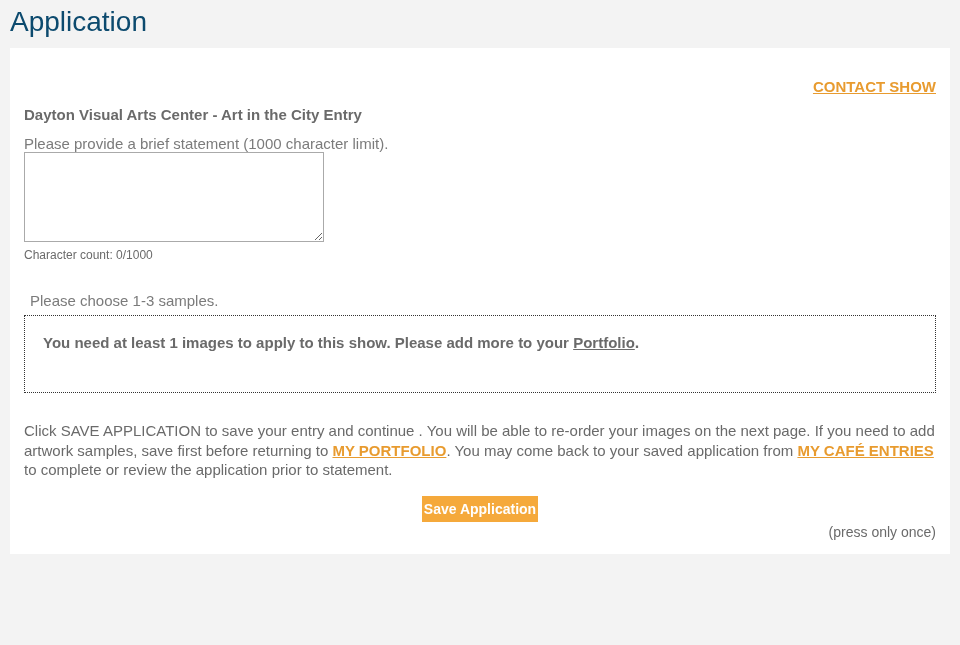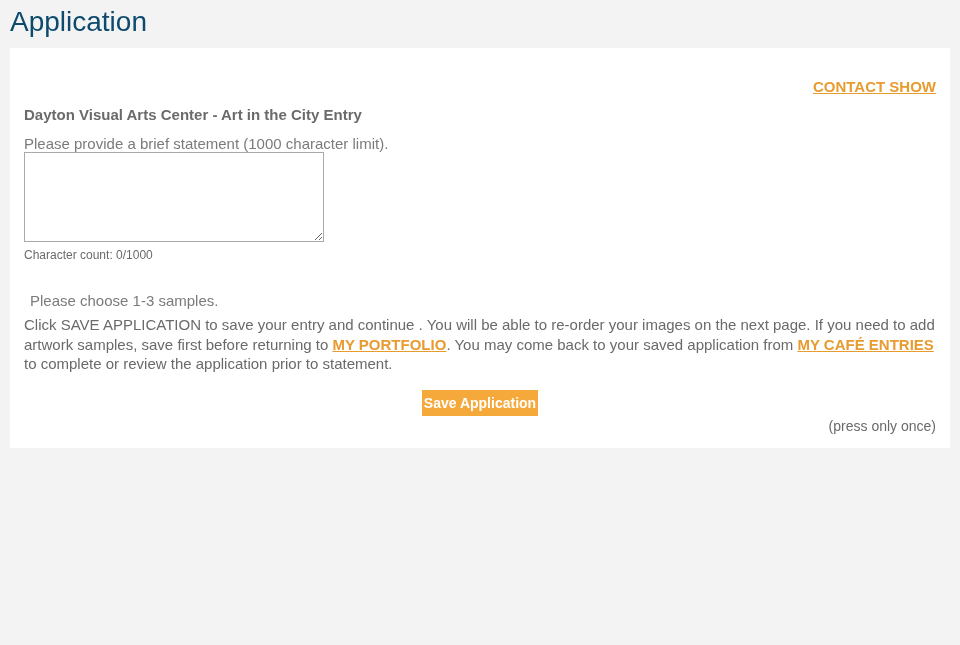--- a/index.html
+++ b/index.html
@@ -131,20 +131,23 @@
   <div class="entry-title">Dayton Visual Arts Center - Art in the City Entry</div>
 
 
   <div class="field-help">Please provide a brief statement (1000 character limit).</div>
   <textarea style=""></textarea>
   <div class="char-count">
     <span>Character count: </span><span>0/1000</span>
   </div>
 
   <div class="samples-note">Please choose 1-3 samples.</div>
+  <div class="samples-box">
+    <span class="samples-msg">You need at least 1 images to apply to this show. Please add more to your </span><a class="samples-msg" href="#">Portfolio</a><span class="samples-dot">.</span>
+  </div>
 
   <div class="save-instructions">
     <span>Click SAVE APPLICATION to save your entry and continue . You will be able to re-order your images on the next page. If you need to add artwork samples, save first before returning to </span><a href="#">MY PORTFOLIO</a><span>. You may come back to your saved application from </span><a href="#">MY CAFÉ ENTRIES</a><span> to complete or review the application prior to statement.</span>
   </div>
 
   <div class="save-row">
     <button class="save-btn">Save Application</button>
     <div class="press-once">(press only once)</div>
   </div>
 

